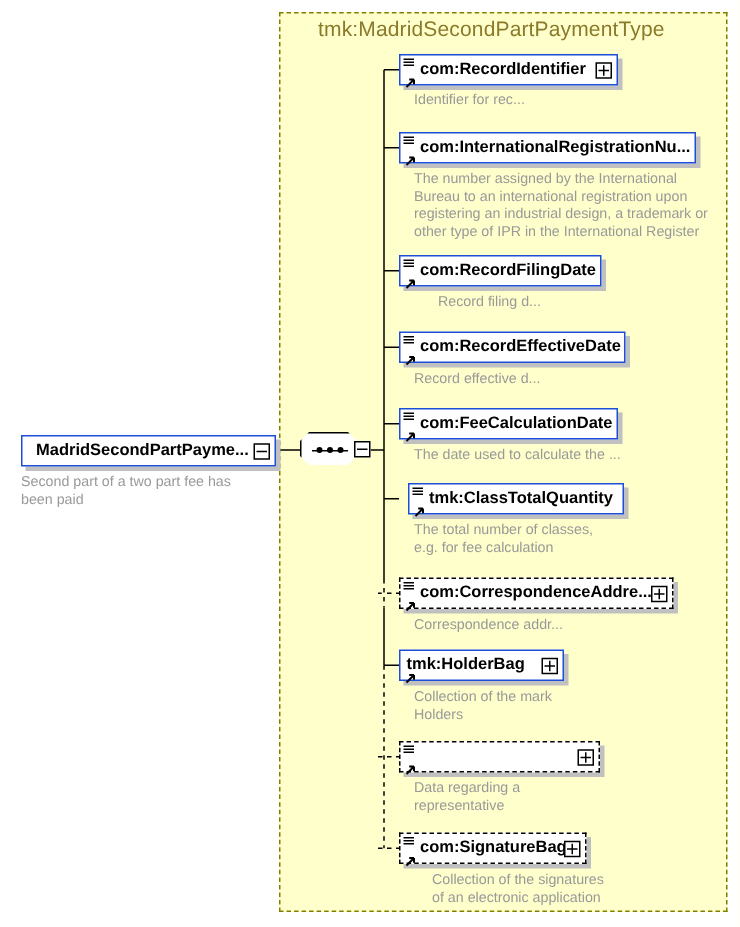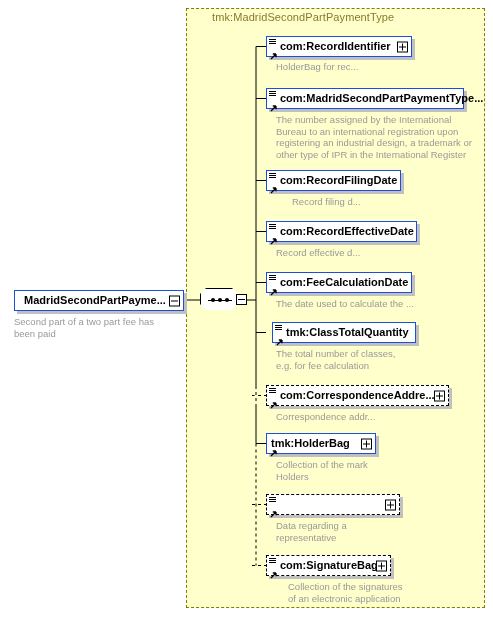--- a/index.html
+++ b/index.html
@@ -14,21 +14,21 @@
   .type-container{
     position:absolute;
     left:186px;top:8px;
     width:299px;height:600px;
     background:#ffffcc;
     border:1px dashed #808000;
     box-sizing:border-box;
   }
   .type-title{
     position:absolute;left:196px;top:11px;
-    font-size:11px;color:#8a7a2a;
+    font-size:14px;color:#8a7a2a;
     letter-spacing:0.1px;
     white-space:nowrap;
     padding-left:16px;
   }
 
   
   #wires{position:absolute;left:0;top:0;width:493px;height:618px;pointer-events:none;}
 
   
   .node{position:absolute;box-sizing:border-box;}
@@ -172,32 +172,32 @@
             <i></i>
             <i></i>
           </span>
           <span class="ic-arrow"><svg width="8" height="8" viewBox="0 0 8 8" xmlns="http://www.w3.org/2000/svg">
               <path d="M7 1 L2 6 M7 1 L7 4.2 M7 1 L3.8 1" stroke="#000" stroke-width="1.3" fill="none"></path>
             </svg></span>
           <span class="label">com:RecordIdentifier</span>
           <span class="expander plus inside"></span>
         </div>
       </div>
-      <div class="annot" style="left: 276px; top: 61px; width: 210px;">HolderBag for rec...</div>
+      <div class="annot" style="left: 276px; top: 61px; width: 210px;">Identifier for rec...</div>
       <div class="node" style="left: 266px; top: 88px; width: 198px;">
         <div class="nodebox">
           <span class="ic-ham">
             <i></i>
             <i></i>
             <i></i>
           </span>
           <span class="ic-arrow"><svg width="8" height="8" viewBox="0 0 8 8" xmlns="http://www.w3.org/2000/svg">
               <path d="M7 1 L2 6 M7 1 L7 4.2 M7 1 L3.8 1" stroke="#000" stroke-width="1.3" fill="none"></path>
             </svg></span>
-          <span class="label">com:MadridSecondPartPaymentType...</span>
+          <span class="label">com:InternationalRegistrationNu...</span>
         </div>
       </div>
       <div class="annot" style="left: 276px; top: 114px; width: 210px;">The number assigned by the International
 Bureau to an international registration upon
 registering an industrial design, a trademark or
 other type of IPR in the International Register</div>
       <div class="node" style="left: 266px; top: 170px; width: 135px;">
         <div class="nodebox">
           <span class="ic-ham">
             <i></i>

